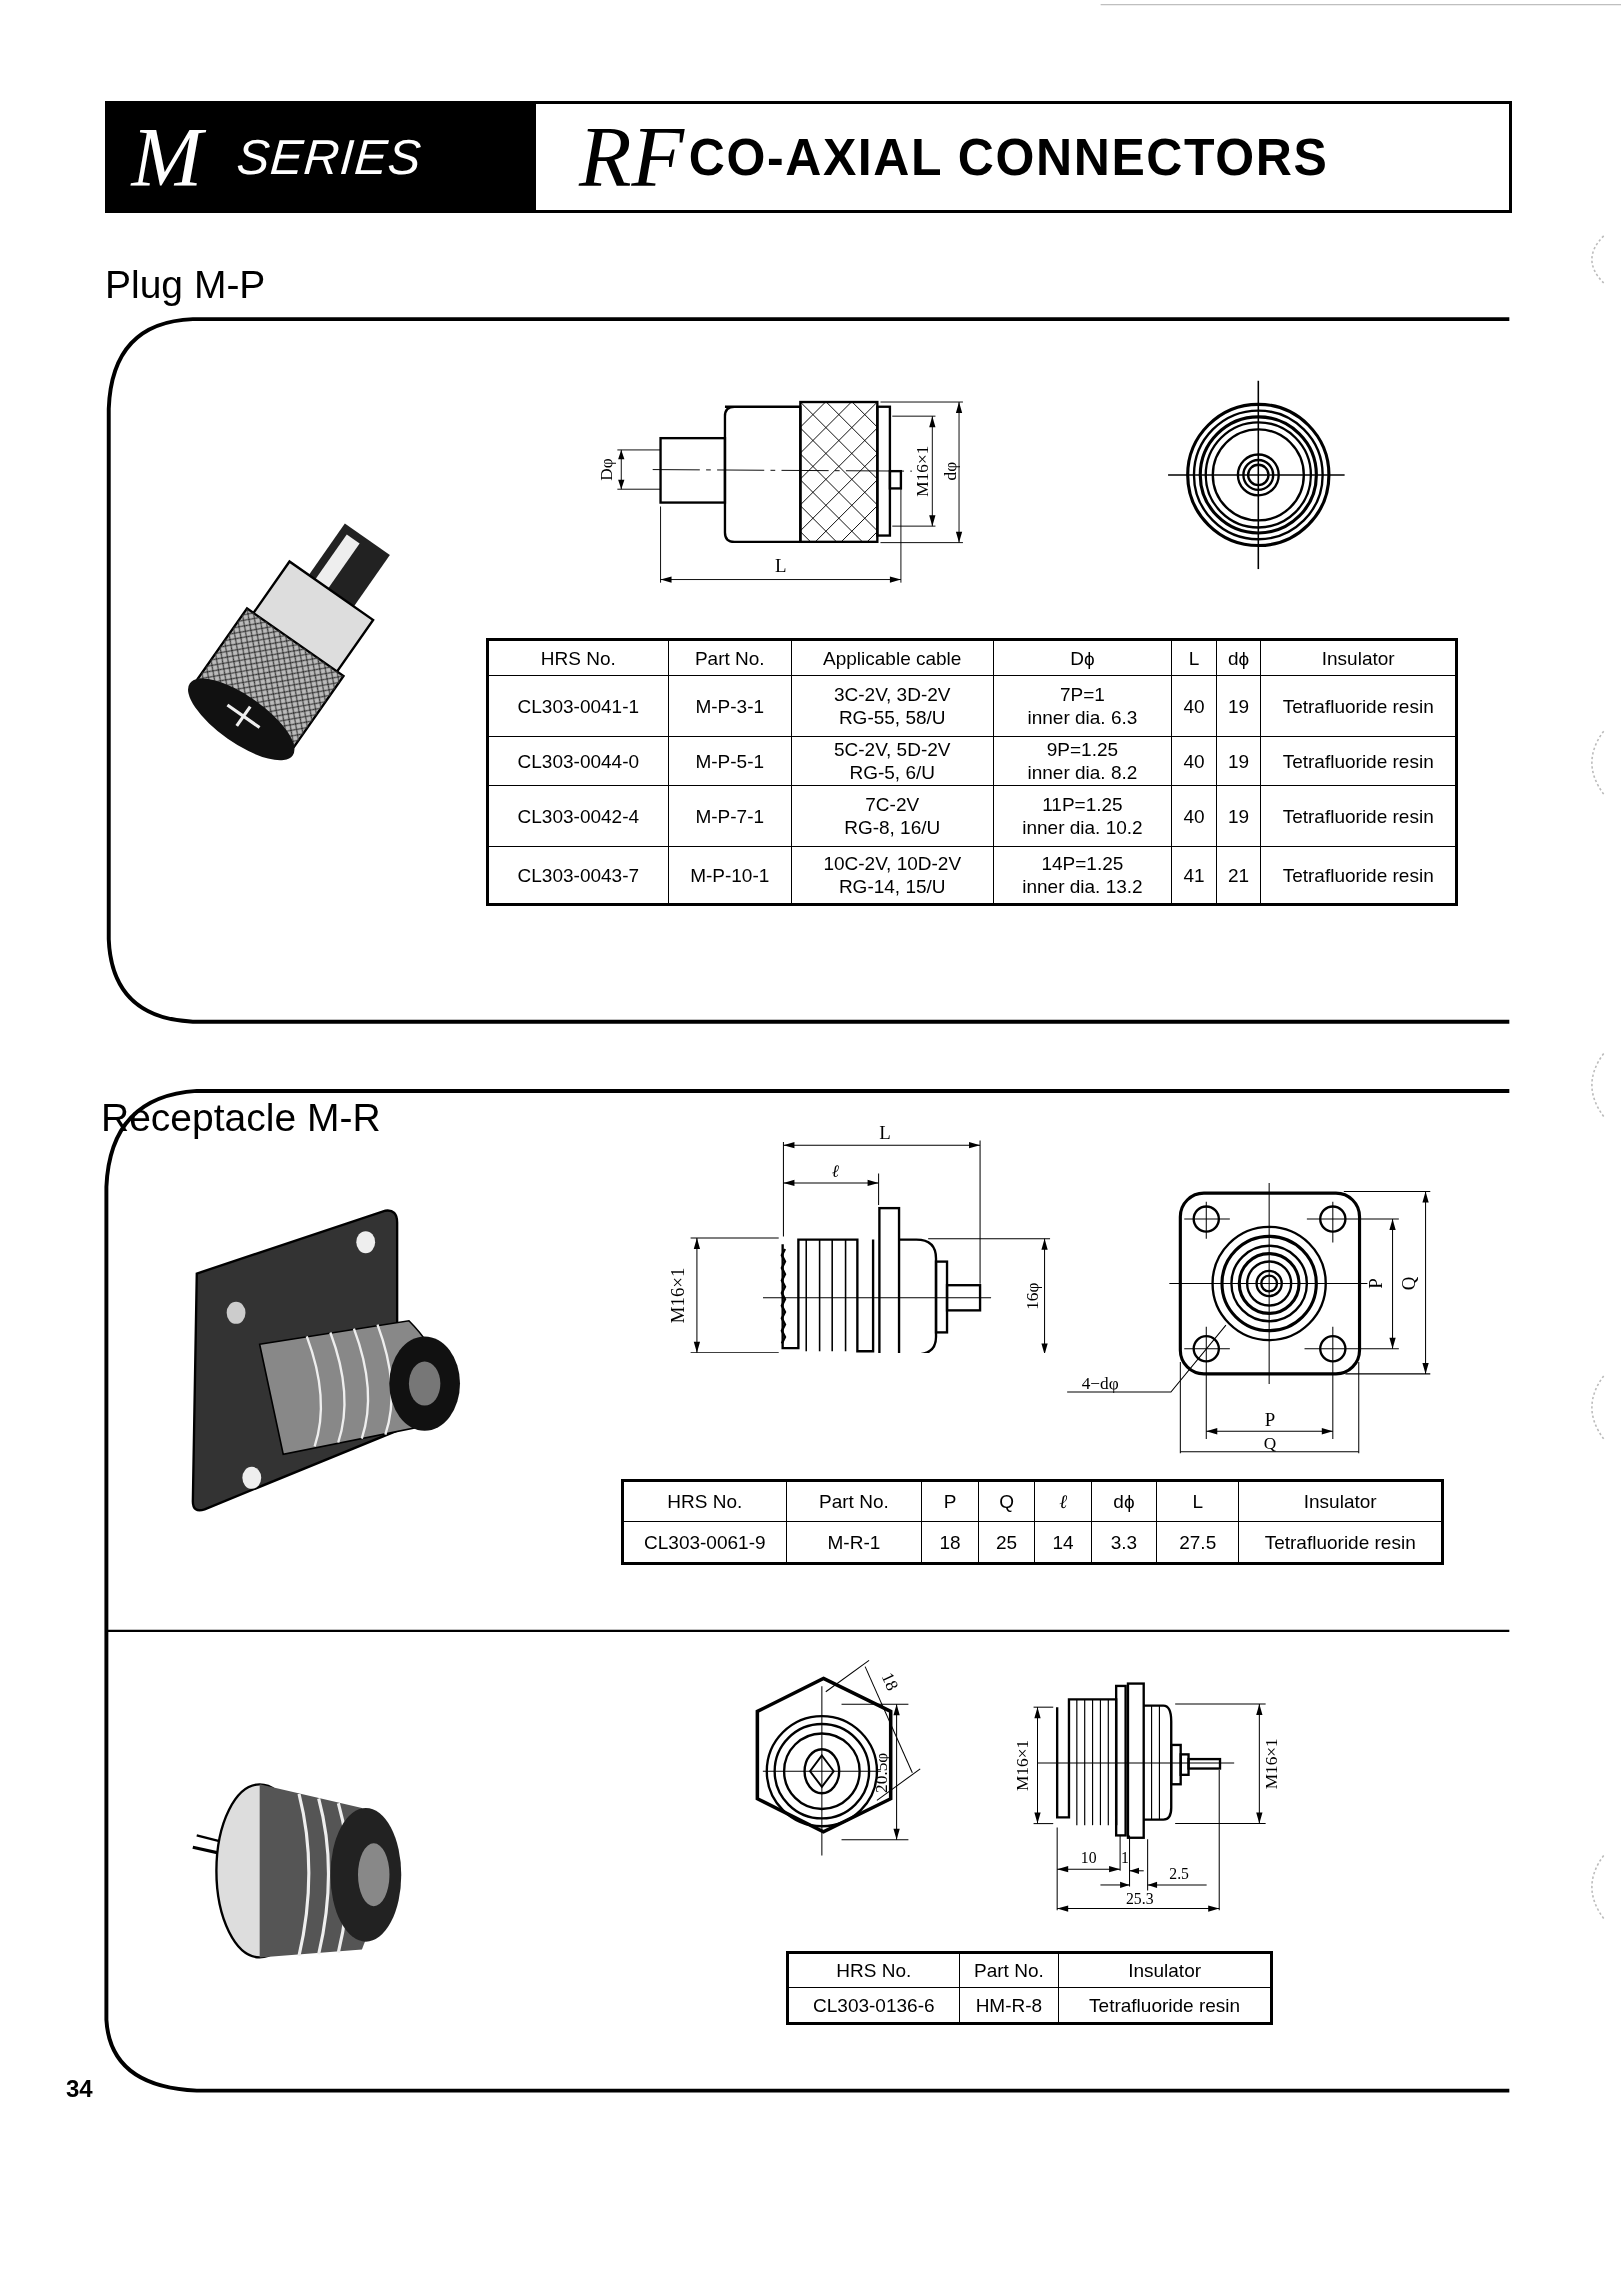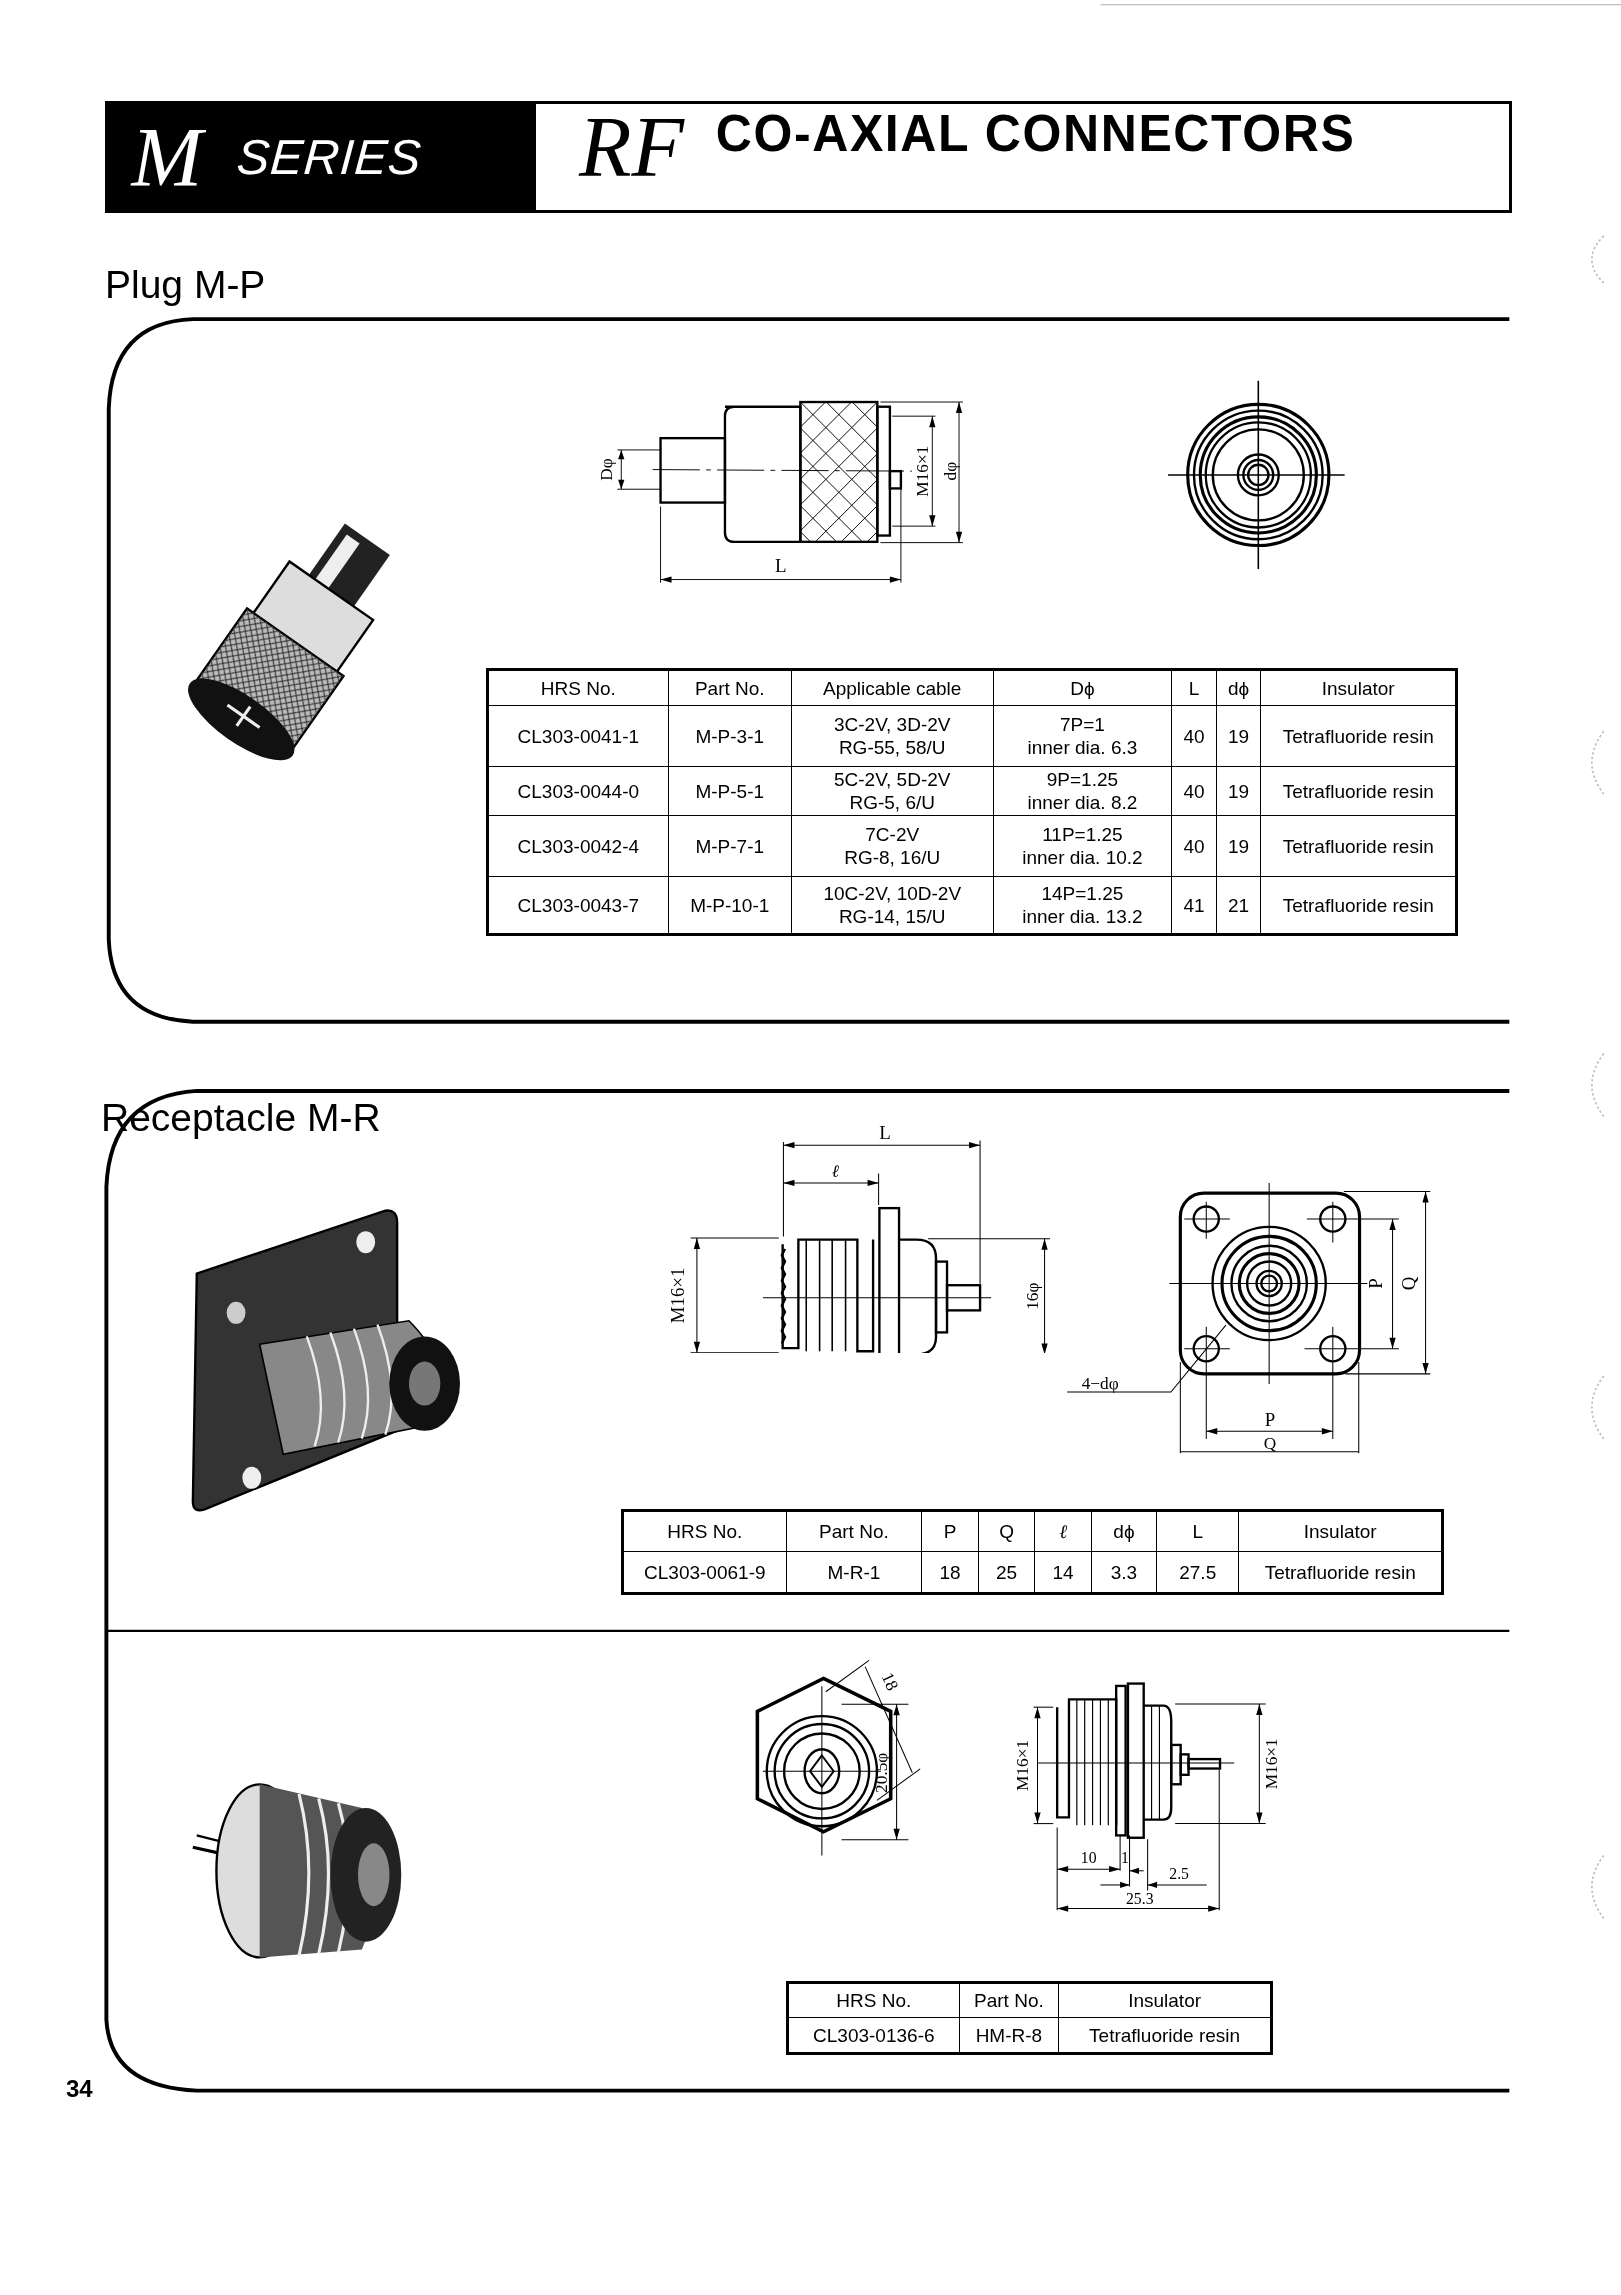--- a/index.html
+++ b/index.html
@@ -4,27 +4,27 @@
 <style>
   html, body { margin:0; padding:0; background:#ffffff; }
   body { width:1622px; height:2295px; position:relative; overflow:hidden; font-family:"Liberation Sans", sans-serif; color:#000; }
   .abs { position:absolute; }
 
   
   .banner { left:105px; top:101px; width:1407px; height:112px; border:3.1px solid #000; border-right-width:3.9px; box-sizing:border-box; display:flex; }
   .banner-dark { background:#000; color:#fff; width:428px; height:100%; display:flex; align-items:center; padding-left:23.6px; box-sizing:border-box; }
   .banner-m { font-family:"Liberation Serif", serif; font-style:italic; font-size:85px; line-height:1; margin-right:35px; }
   .banner-series { font-family:"Liberation Sans", sans-serif; font-style:italic; font-size:49px; letter-spacing:0.8px; transform:skewX(-4deg); }
-  .banner-light { flex:1; display:flex; align-items:flex-start; padding-left:43px;gap:27px; }
+  .banner-light { flex:1; display:flex; align-items:center; padding-left:43px; }
   .banner-rf { font-family:"Liberation Serif", serif; font-style:italic; font-size:86px; line-height:1; margin-right:4.7px; }
   .banner-title { font-family:"Liberation Sans", sans-serif; font-size:50px; letter-spacing:1.6px; font-weight:bold; transform:scaleY(1.05); }
 
   .section-heading { font-family:"Liberation Sans", sans-serif; font-size:39px; font-weight:normal; }
 
-  table.spec { border-collapse:collapse; font-family:"Liberation Sans", sans-serif; position:absolute;margin-top:30px; }
+  table.spec { border-collapse:collapse; font-family:"Liberation Sans", sans-serif; position:absolute; }
   table.spec td { border:1.6px solid #000; text-align:center; padding:0 6.3px; font-size:19px; line-height:23px; white-space:nowrap; }
   table.spec { border:3.1px solid #000; }
 
   .page-num { font-family:"Liberation Sans", sans-serif; font-weight:bold; font-size:24px; }
   svg text { font-family:"Liberation Serif", serif; }
 </style>
 </head>
 <body>
 
 <div class="abs banner">

